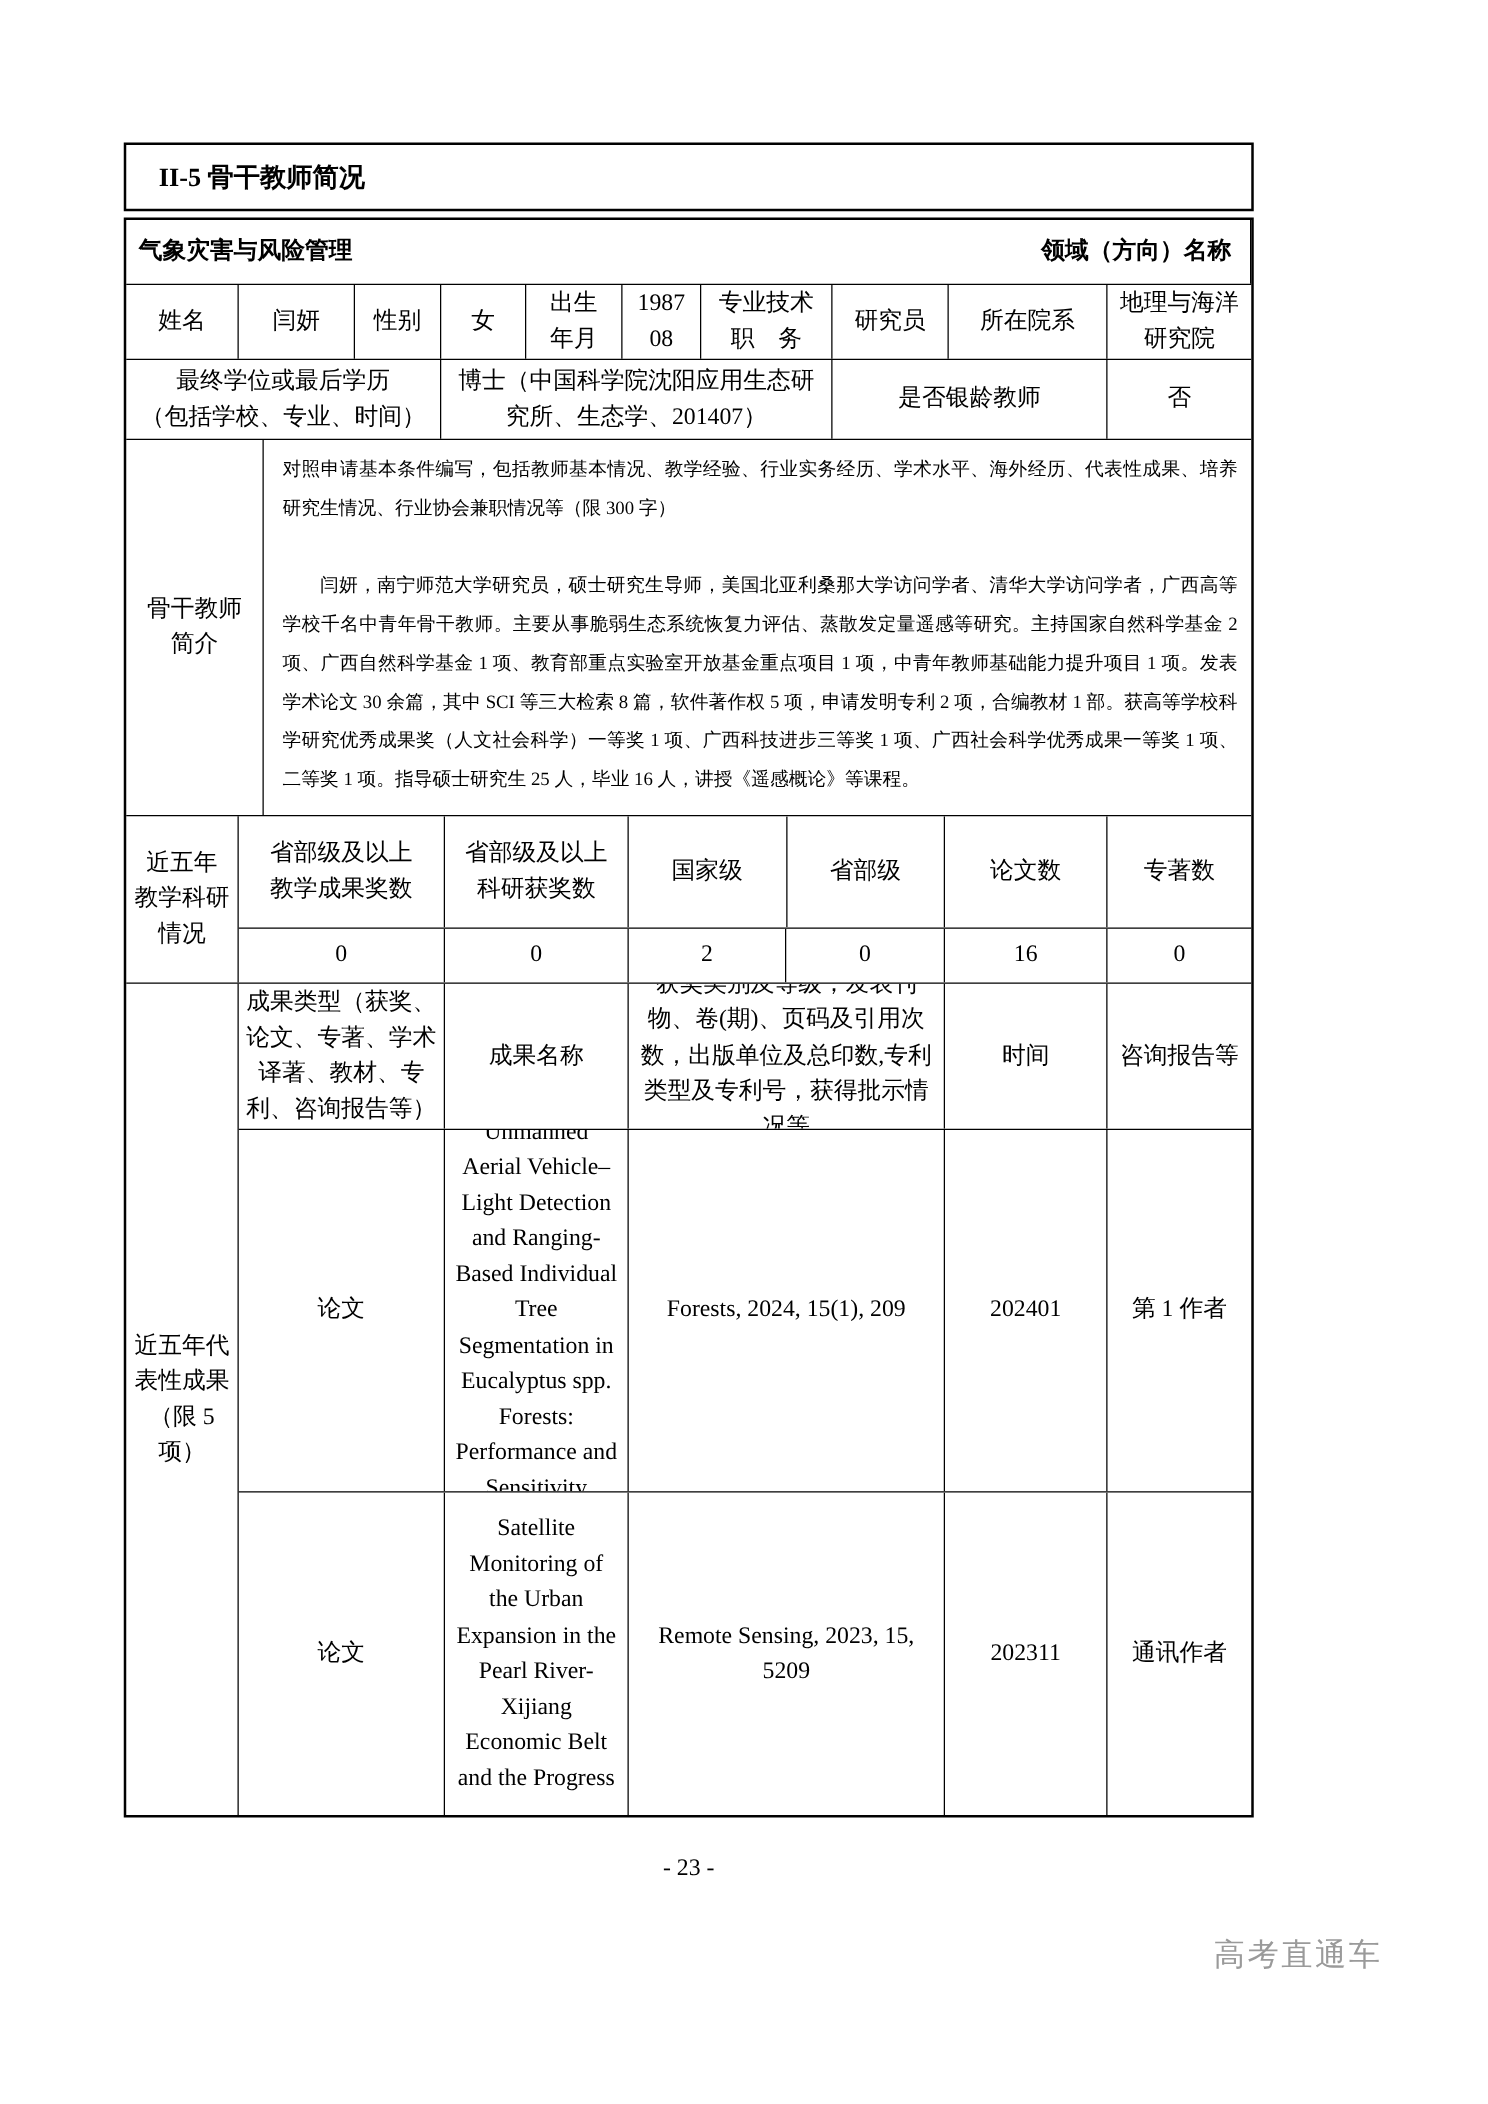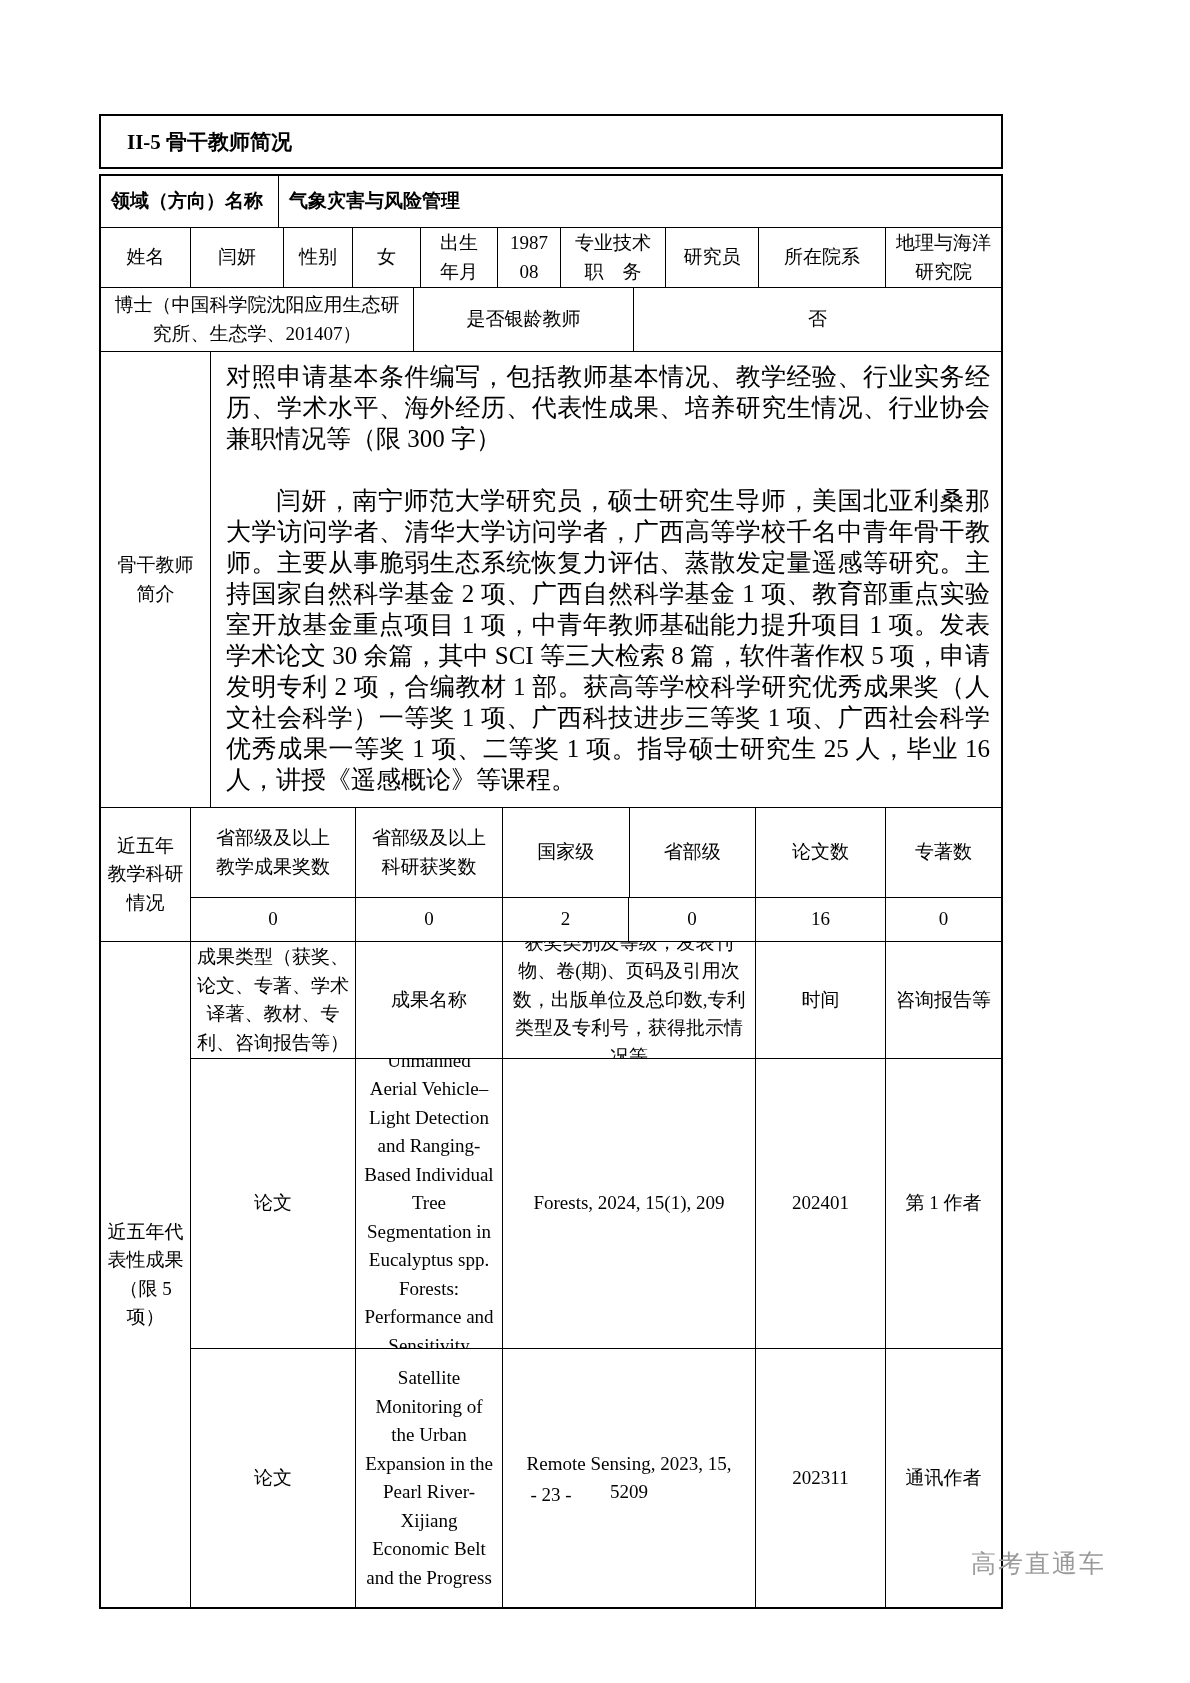--- a/index.html
+++ b/index.html
@@ -39,21 +39,21 @@
   .cell.last { border-right: none; flex: 1; }
   .cell.left { justify-content: flex-start; text-align: left; padding-left: 10px; }
   .bold { font-weight: bold; }
 
   .subtable { flex: 1; display: flex; flex-direction: column; }
   .subrow { display: flex; align-items: stretch; border-bottom: 1px solid #000; overflow: hidden; }
   .subrow.last { border-bottom: none; }
 
   .intro-cell {
     flex: 1; padding: 9px 11px 12px 15px;
-    font-size: 25px; line-height: 31px;
+    font-size: 15px; line-height: 31px;
     text-align: justify;
     display: block; overflow: hidden;
   }
   .intro-cell p { margin: 0; white-space: normal; }
   .intro-cell p.p2 { margin-top: 31px; text-indent: 2em; }
 
   .proj-cell { padding: 0; flex-direction: column; align-items: stretch; }
   .proj-top { height: 45px; border-bottom: 1px solid #000; display: flex; align-items: center; justify-content: center; }
   .proj-bottom { flex: 1; display: flex; }
   .proj-sub { flex: 1; display: flex; align-items: center; justify-content: center; border-right: 1px solid #000; }
@@ -73,42 +73,44 @@
 </head>
 <body>
 
 <div class="table-wrap">
 
   <div class="title-box">II-5 骨干教师简况</div>
 
   <div class="main">
 
     <div class="row" style="height:52px">
+      <div class="cell left bold last">气象灾害与风险管理</div>
       <div class="cell left bold" style="width:178px">领域（方向）名称</div>
-      <div class="cell left bold last">气象灾害与风险管理</div>
     </div>
 
     <div class="row" style="height:60px">
       <div class="cell" style="width:90px">姓名</div>
       <div class="cell" style="width:93px">闫妍</div>
       <div class="cell" style="width:69px">性别</div>
       <div class="cell" style="width:68px">女</div>
       <div class="cell" style="width:77px">出生
 年月</div>
       <div class="cell" style="width:63px">1987
 08</div>
       <div class="cell" style="width:105px">专业技术
 职　务</div>
       <div class="cell" style="width:93px">研究员</div>
       <div class="cell" style="width:127px">所在院系</div>
       <div class="cell last">地理与海洋
 研究院</div>
     </div>
 
     <div class="row" style="height:64px">
+      <div class="cell" style="width:252px">最终学位或最后学历
+（包括学校、专业、时间）</div>
       <div class="cell" style="width:313px">博士（中国科学院沈阳应用生态研究所、生态学、201407）</div>
       <div class="cell" style="width:220px">是否银龄教师</div>
       <div class="cell last">否</div>
     </div>
 
     <div class="row">
       <div class="cell" style="width:110px">骨干教师
 简介</div>
       <div class="intro-cell">
         <p class="p1">对照申请基本条件编写，包括教师基本情况、教学经验、行业实务经历、学术水平、海外经历、代表性成果、培养研究生情况、行业协会兼职情况等（限 300 字）</p>

